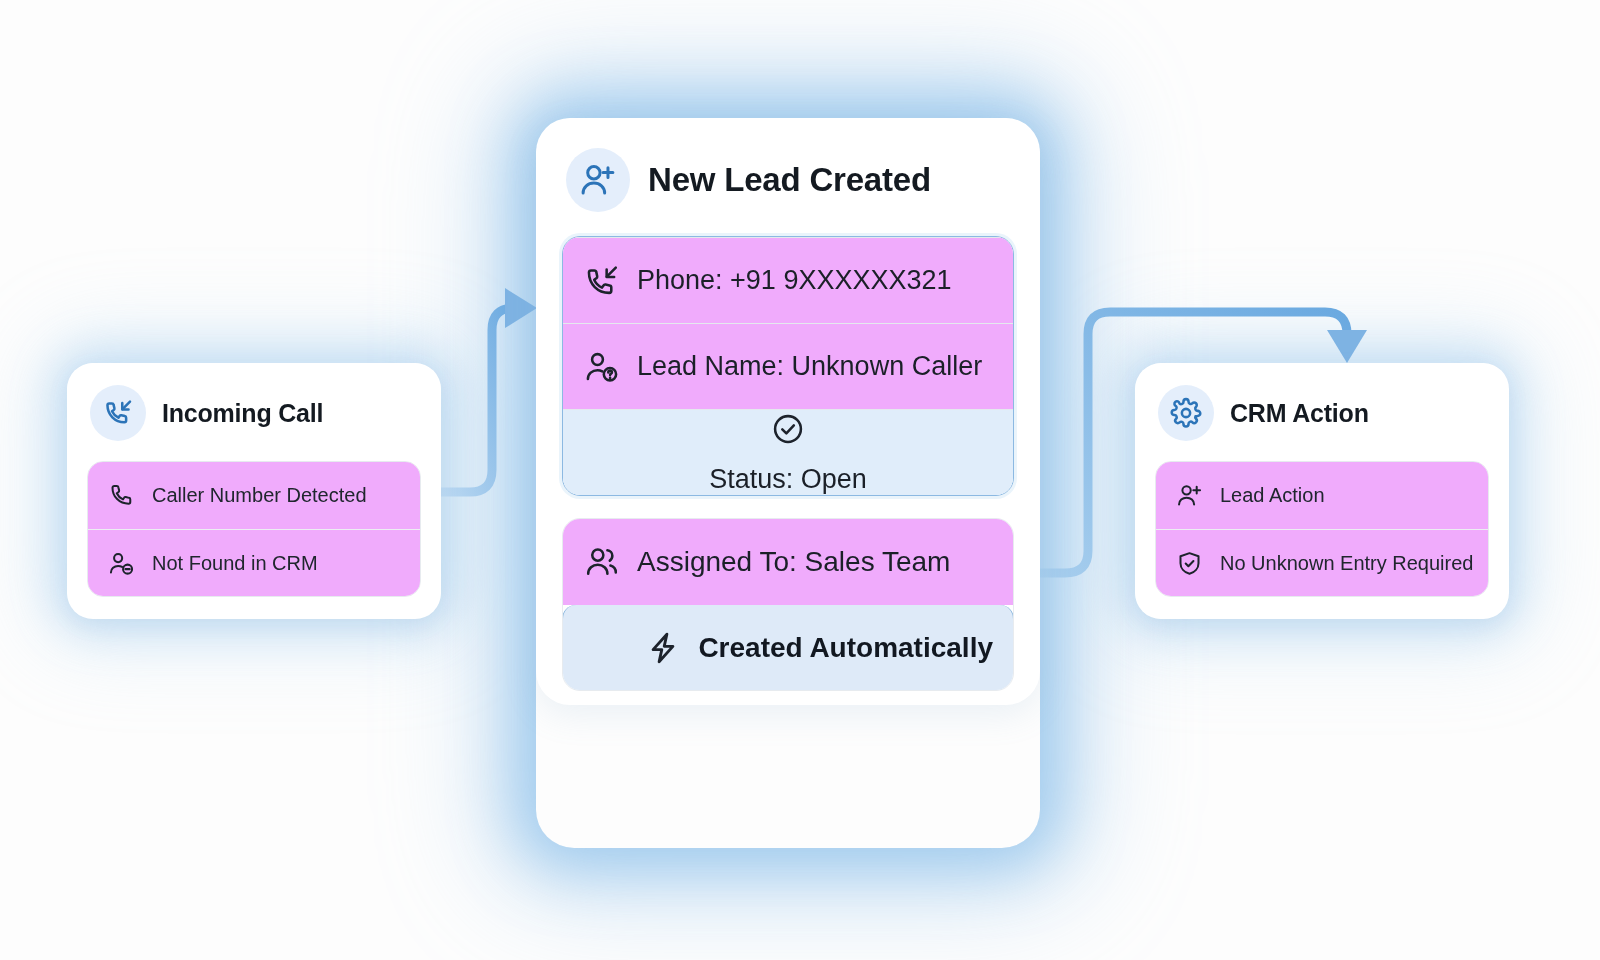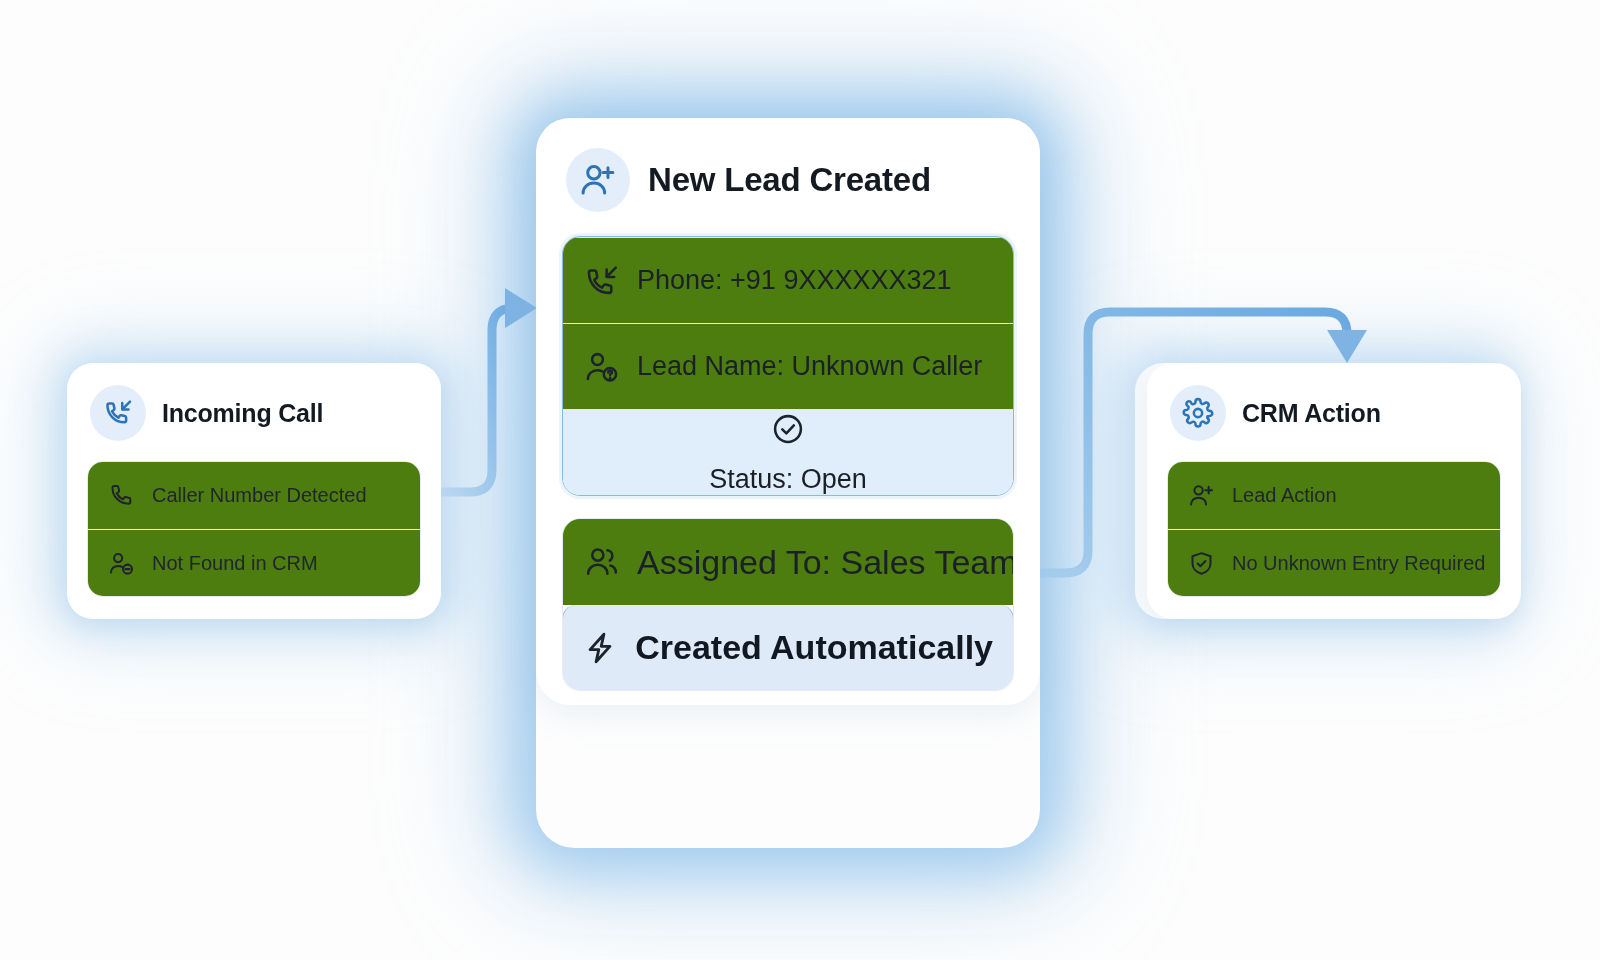--- a/index.html
+++ b/index.html
@@ -67,21 +67,21 @@
   }
 
   .card-side {
     width: 374px;
     border-radius: 26px;
     padding: 22px 20px 22px 20px;
     box-shadow: 0 6px 20px rgba(120, 160, 200, 0.10);
   }
 
   #card-incoming { left: 67px; top: 363px; }
-  #card-crm      { left: 1135px; top: 363px; margin-left: 12px; }
+  #card-crm      { left: 1135px; top: 363px; }
 
   #card-lead {
     left: 536px; top: 118px;
     width: 504px;
     border-radius: 34px;
     padding: 30px 26px 14px 26px;
     box-shadow: 0 10px 34px rgba(120, 160, 200, 0.14);
   }
 
   
@@ -120,21 +120,21 @@
     border-radius: 16px;
     overflow: hidden;
     background: #fff;
   }
 
   .row {
     display: flex;
     align-items: center;
     gap: 16px;
     border-top: 1px solid #eceff2;
-    background: #4d7c0f;
+    background: #f0abfc;
   }
   .row:first-child { border-top: none; }
 
   .row-ico {
     flex: none;
     display: flex;
     align-items: center;
     justify-content: center;
   }
   .row-txt {
@@ -161,21 +161,21 @@
 
   
   .panel-secondary {
     margin-top: 22px;
     border: 1px solid #e7ebef;
     border-radius: 18px;
     overflow: hidden;
   }
   .panel-secondary .row { height: 86px; padding: 0 20px; border-top: none; }
   .panel-secondary .row-ico { width: 38px; height: 38px; }
-  .panel-secondary .row-txt { font-size: 34px; color: #1b2028; }
+  .panel-secondary .row-txt { font-size: 28px; color: #1b2028; }
 
   .row-emphasis {
     background: #deeaf8;
     border: 1.6px solid #7fb0da;
     border-radius: 14px;
     margin: 0 -1px -1px -1px;
     justify-content: flex-end;
   }
   .row-emphasis .row-txt { font-weight: bold; color: #121821; }
 

